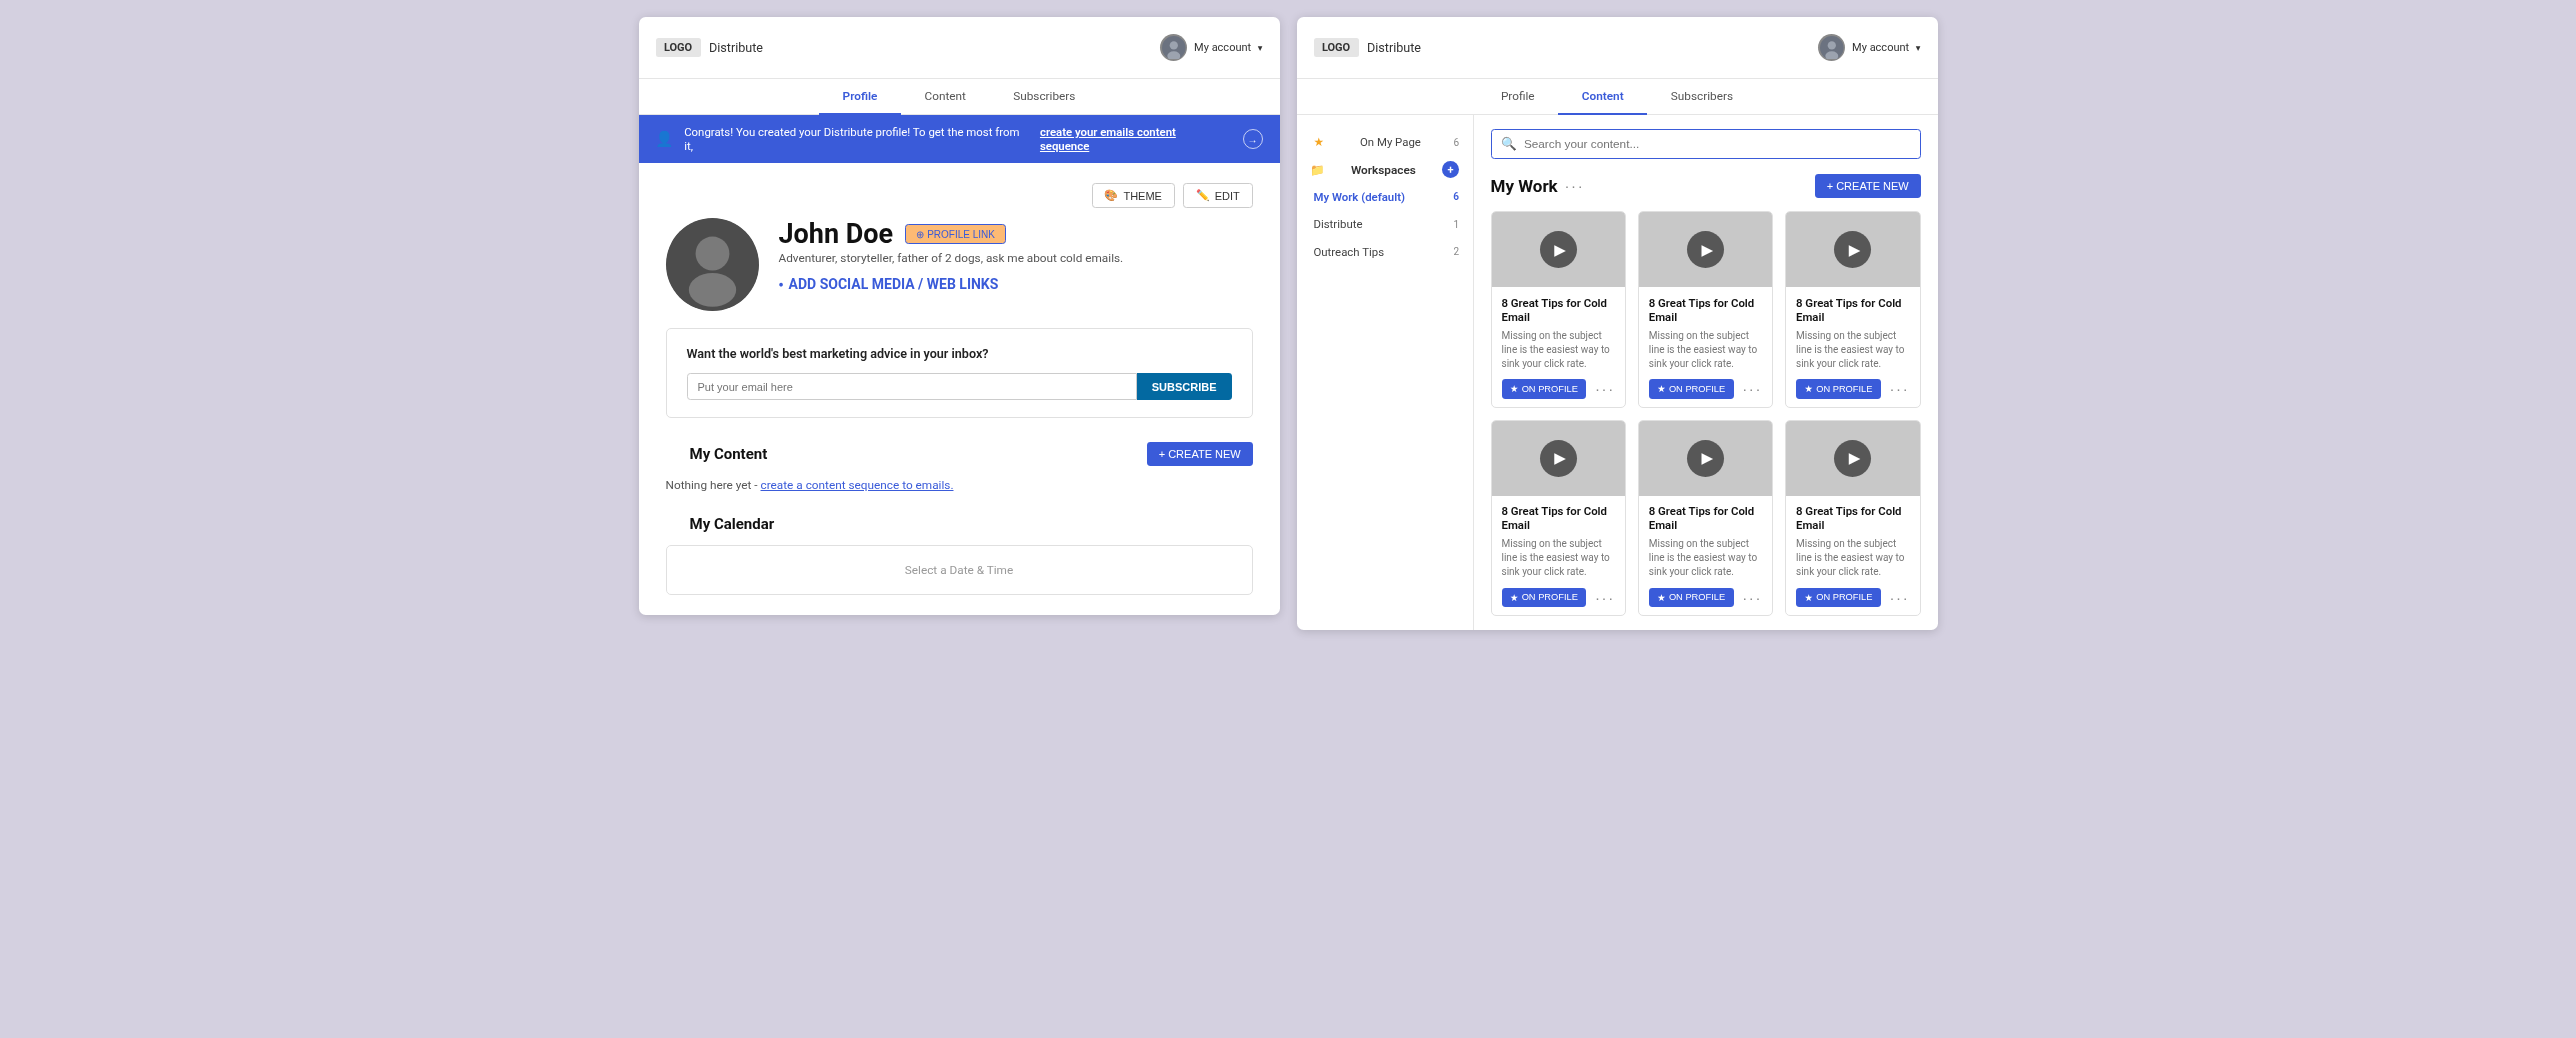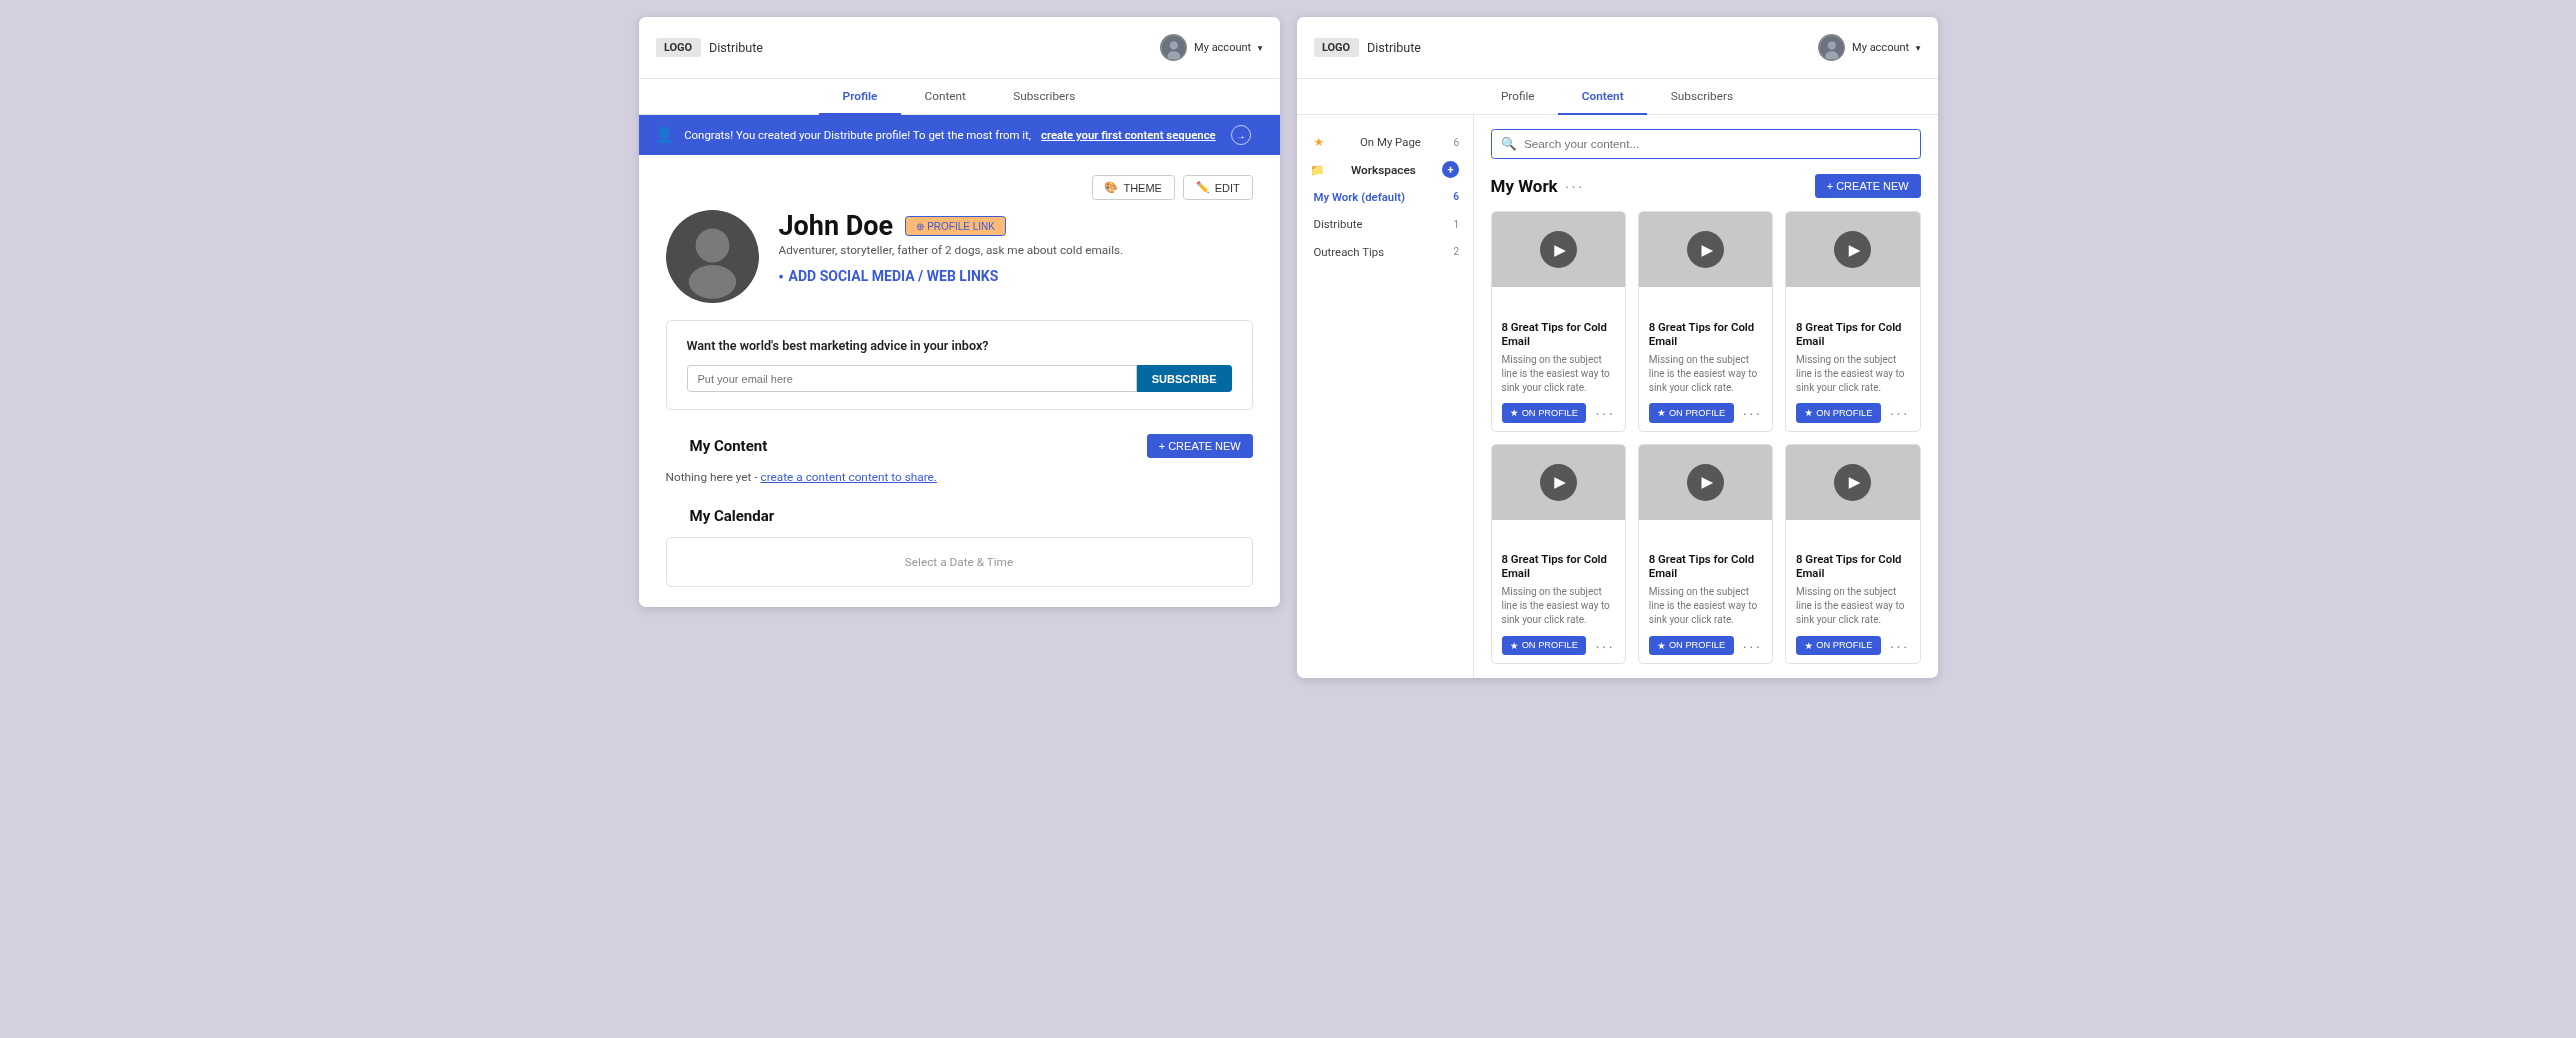--- a/index.html
+++ b/index.html
@@ -436,21 +436,20 @@
       padding-left: 3.4px;
     }
     .card-body {
       padding: 8.4px 10px;
     }
     .card-title {
       font-size: 11.4px;
       font-weight: 600;
       color: #111;
       margin-bottom: 5px;
-      margin-top: 24px;
     }
     .card-desc {
       font-size: 10px;
       color: #777;
       line-height: 1.4;
       margin-bottom: 8.4px;
     }
     .card-footer {
       display: flex;
       align-items: center;
@@ -500,21 +499,21 @@
 
   <div class="nav-tabs">
     <div class="nav-tab active">Profile</div>
     <div class="nav-tab">Content</div>
     <div class="nav-tab">Subscribers</div>
   </div>
 
   <div class="banner">
     <span class="banner-icon">👤</span>
     <span>Congrats! You created your Distribute profile! To get the most from it,</span>
-    <a href="#">create your first content sequence</a>
+    <a href="#">create your emails content sequence</a>
     <div class="banner-arrow">→</div>
   </div>
 
   <div class="profile-section">
 
     <div class="profile-actions">
       <button class="btn-outline">
         <span>🎨</span>
         <span>THEME</span>
       </button>
@@ -551,21 +550,21 @@
         <button class="subscribe-btn">SUBSCRIBE</button>
       </div>
     </div>
 
     <div class="section-header">
       <span class="section-title">My Content</span>
       <button class="btn-blue">+ CREATE NEW</button>
     </div>
     <div class="content-empty">
       <span>Nothing here yet -</span>
-      <a href="#">create a content content to share.</a>
+      <a href="#">create a content sequence to emails.</a>
     </div>
 
     <div class="section-header">
       <span class="section-title">My Calendar</span>
     </div>
     <div class="calendar-box">Select a Date &amp; Time</div>
 
   </div>
 </div>
 

